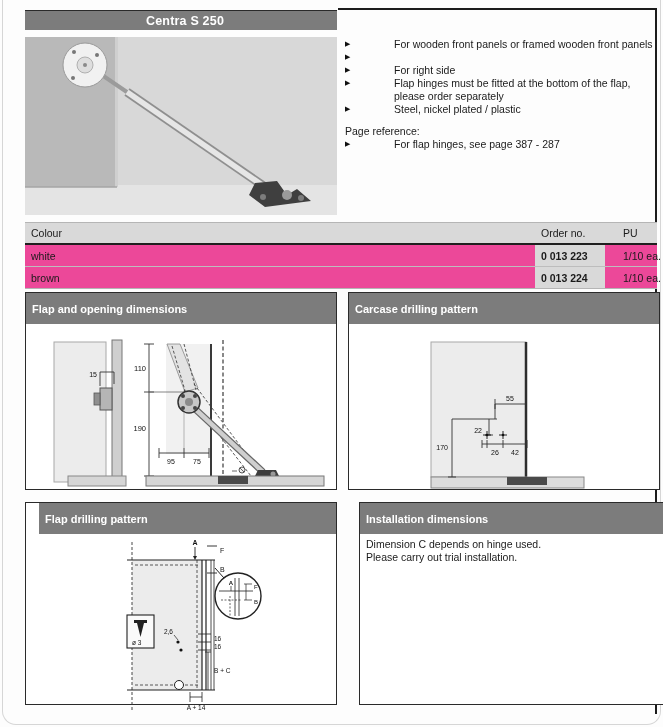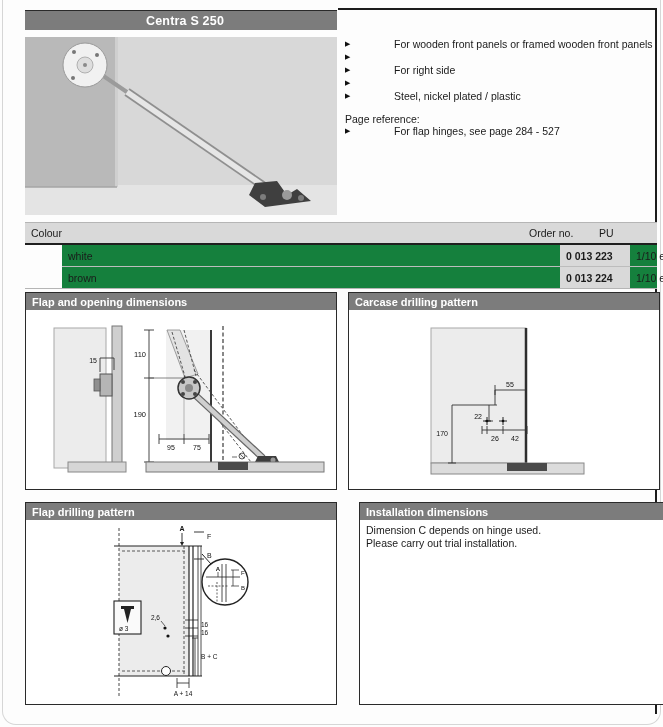--- a/index.html
+++ b/index.html
@@ -18,34 +18,34 @@
 
   .features{position:absolute;left:345px;top:38px;width:308px;font-size:10.5px;line-height:12.5px;}
   .feat-row{display:flex;margin-bottom:0.5px;}
   .bullet{flex:0 0 12px;font-size:7px;line-height:12.5px;color:#111;}
   .feat-text{white-space:pre-line;padding-left:37px;}
   .pageref{margin-top:10px;}
   .pageref-label{margin-bottom:0;}
 
   .order-table{position:absolute;left:25px;top:222px;width:632px;font-size:10.5px;
         border-top:1px solid #b5b5b5;border-bottom:1px solid #b5b5b5;}
-  .tr{display:grid;grid-template-columns:498px 70px 64px;height:20px;align-items:center;}
+  .tr{display:grid;grid-template-columns:498px 70px 64px;height:20px;align-items:center;gap:12px;}
   .tr.head{background:#d9d9d9;border-bottom:2px solid #1f1f1f;}
-  .tr.body{height:21px;border-bottom:1px solid #bdbdbd;background:#15803d;margin-left:37px;}
+  .tr.body{height:21px;border-bottom:1px solid #bdbdbd;background:#ec4899;}
   .tr.body:last-child{border-bottom:none;}
   .td{padding-left:6px;}
   .td.shade{background:#d9d9d9;height:100%;display:flex;align-items:center;box-sizing:border-box;}
   .td.ord{font-weight:bold;}
 
   .panel{position:absolute;width:312px;border:1px solid #2a2a2a;box-sizing:border-box;background:#ffffff;}
-  .panel-h{height:17px;background:#7c7c7c;display:flex;align-items:center;}
+  .panel-h{height:31px;background:#7c7c7c;display:flex;align-items:center;}
   .panel-h span{color:#ffffff;font-weight:bold;font-size:11px;padding-left:6px;}
   .p1{left:25px;top:292px;height:198px;}
   .p2{left:336px;top:292px;height:198px;margin-left:12px;}
-  .p3{left:25px;top:502px;height:203px;}
+  .p3{left:25px;top:502px;height:203px;padding-left:13px;}
   .p4{left:359px;top:502px;height:203px;}
   .panel svg{display:block;}
   .install-text{padding:4px 6px;font-size:10.5px;line-height:12.5px;}
 
   svg text{font-family:"Liberation Sans",sans-serif;fill:#111;}
 </style>
 </head>
 <body>
 
 <div class="page">
@@ -95,30 +95,32 @@
     </div>
     <div class="feat-row">
       <span class="bullet">▶</span>
     </div>
     <div class="feat-row">
       <span class="bullet">▶</span>
       <span class="feat-text">For right side</span>
     </div>
     <div class="feat-row">
       <span class="bullet">▶</span>
+      <span class="feat-text">Flap hinges must be fitted at the bottom of the flap,
+please order separately</span>
     </div>
     <div class="feat-row">
       <span class="bullet">▶</span>
       <span class="feat-text">Steel, nickel plated / plastic</span>
     </div>
     <div class="pageref">
       <div class="pageref-label">Page reference:</div>
       <div class="feat-row">
         <span class="bullet">▶</span>
-        <span class="feat-text">For flap hinges, see page 284 - 527</span>
+        <span class="feat-text">For flap hinges, see page 387 - 287</span>
       </div>
     </div>
   </div>
 
   <div class="order-table">
     <div class="tr head">
       <div class="td">Colour</div>
       <div class="td shade">Order no.</div>
       <div class="td">PU</div>
     </div>

